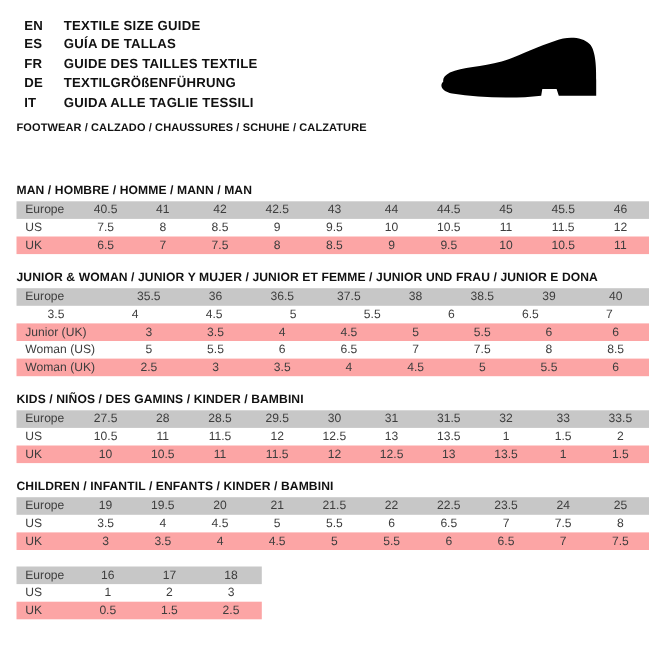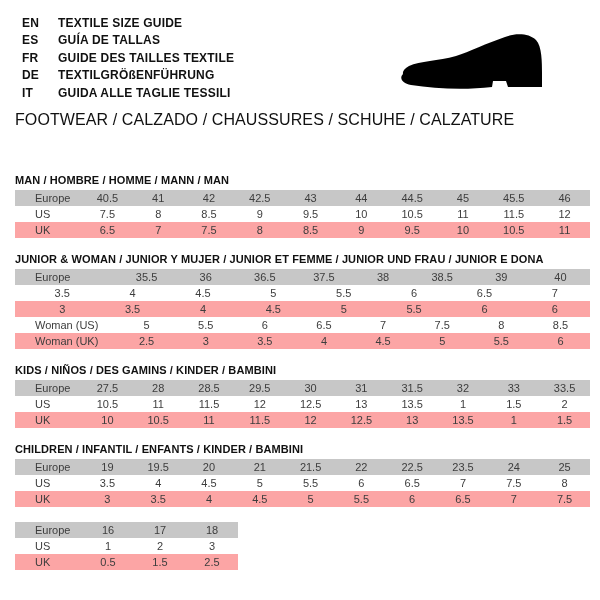--- a/index.html
+++ b/index.html
@@ -12,32 +12,32 @@
     overflow: hidden;
   }
   .page { padding: 10px 10px 0 15px; position: relative; }
 
   
   .lang-list { margin-top: 4px; }
   .lang-row { display: flex; height: 17.5px; align-items: center; font-weight: bold; font-size: 12px; letter-spacing: 0.2px; }
   .lang-code { width: 36px; margin-left: 7px; flex: none; }
   .lang-label { white-space: nowrap; }
 
-  .category-line { margin-top: 9px; font-weight: normal; font-size: 16px; letter-spacing: 0.1px; }
+  .category-line { margin-top: 9px; font-weight: bold; font-size: 10px; letter-spacing: 0.1px; }
 
   
   .shoe { position: absolute; top: 33px; right: 14px; width: 190px; height: 62px; }
 
   
   #tables { margin-top: 45px; }
   .size-section { margin-bottom: 15px; }
   .table-title { font-weight: bold; font-size: 11px; color: #111111; margin: 0 0 4px 0; letter-spacing: 0.1px; }
   .size-table { width: 100%; }
   .size-table.narrow { width: 223px; }
-  .t-row { display: flex; height: 16px; align-items: center; font-size: 11px; color: #3d3d3d; padding-left: 12px; }
+  .t-row { display: flex; height: 16px; align-items: center; font-size: 11px; color: #3d3d3d; }
   .t-row.head { background: #c7c7c7; }
   .t-row.alt { background: #fca5a5; }
   .cell { line-height: 16px; white-space: nowrap; }
   .cell.label { width: 47px; padding-left: 8px; flex: none; text-align: left; }
   .size-table.wide-label .cell.label { width: 82px; }
   .cell.val { flex: 1; text-align: center; }
 </style>
 </head>
 <body>
 
@@ -137,20 +137,21 @@
             <span class="cell val">3.5</span>
             <span class="cell val">4</span>
             <span class="cell val">4.5</span>
             <span class="cell val">5</span>
             <span class="cell val">5.5</span>
             <span class="cell val">6</span>
             <span class="cell val">6.5</span>
             <span class="cell val">7</span>
           </div>
           <div class="t-row alt">
+            <span class="cell label">Junior (UK)</span>
             <span class="cell val">3</span>
             <span class="cell val">3.5</span>
             <span class="cell val">4</span>
             <span class="cell val">4.5</span>
             <span class="cell val">5</span>
             <span class="cell val">5.5</span>
             <span class="cell val">6</span>
             <span class="cell val">6</span>
           </div>
           <div class="t-row">

